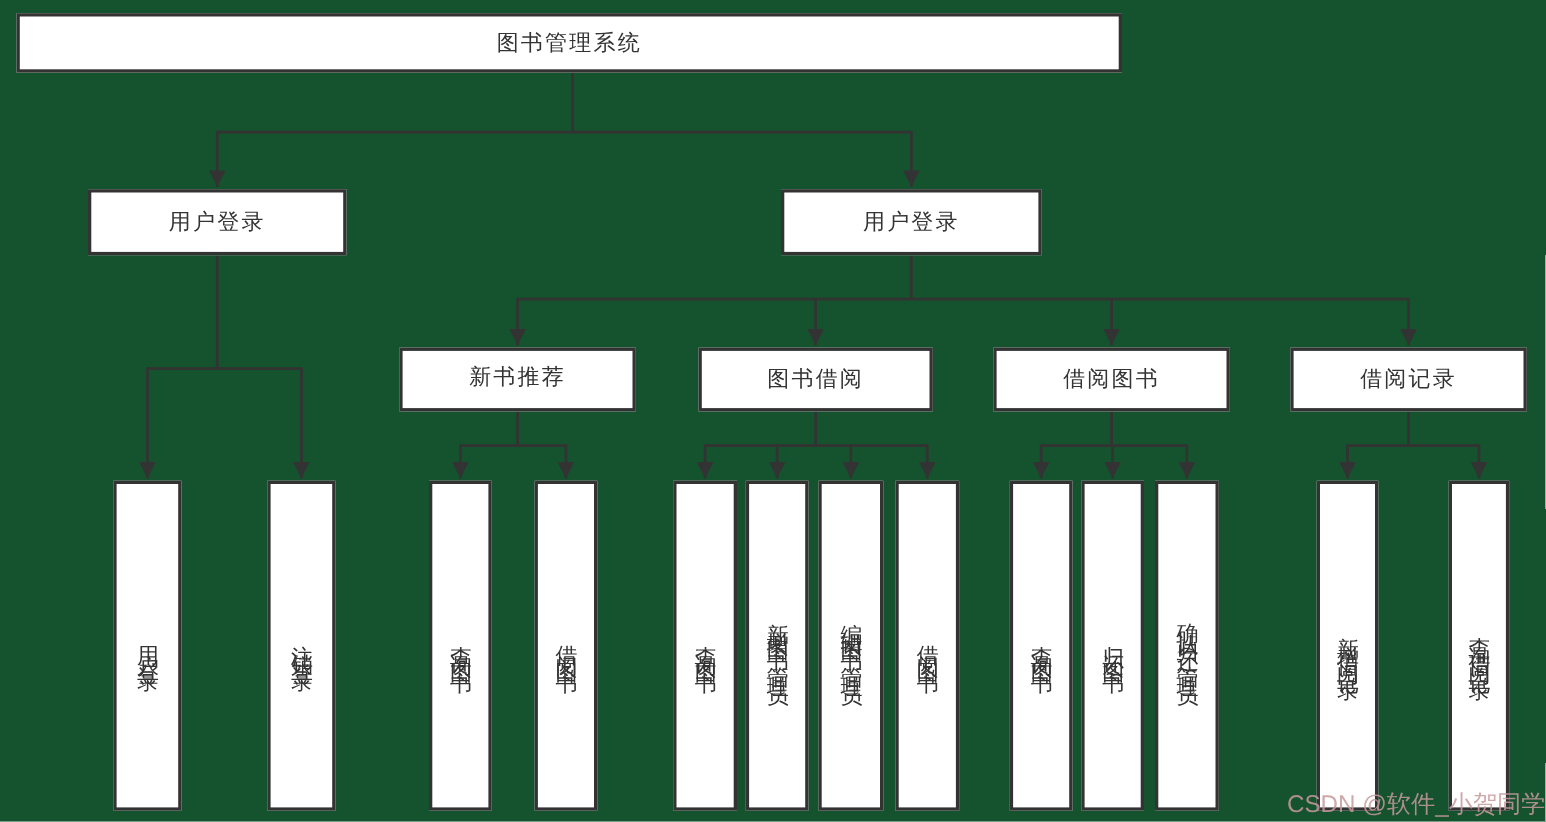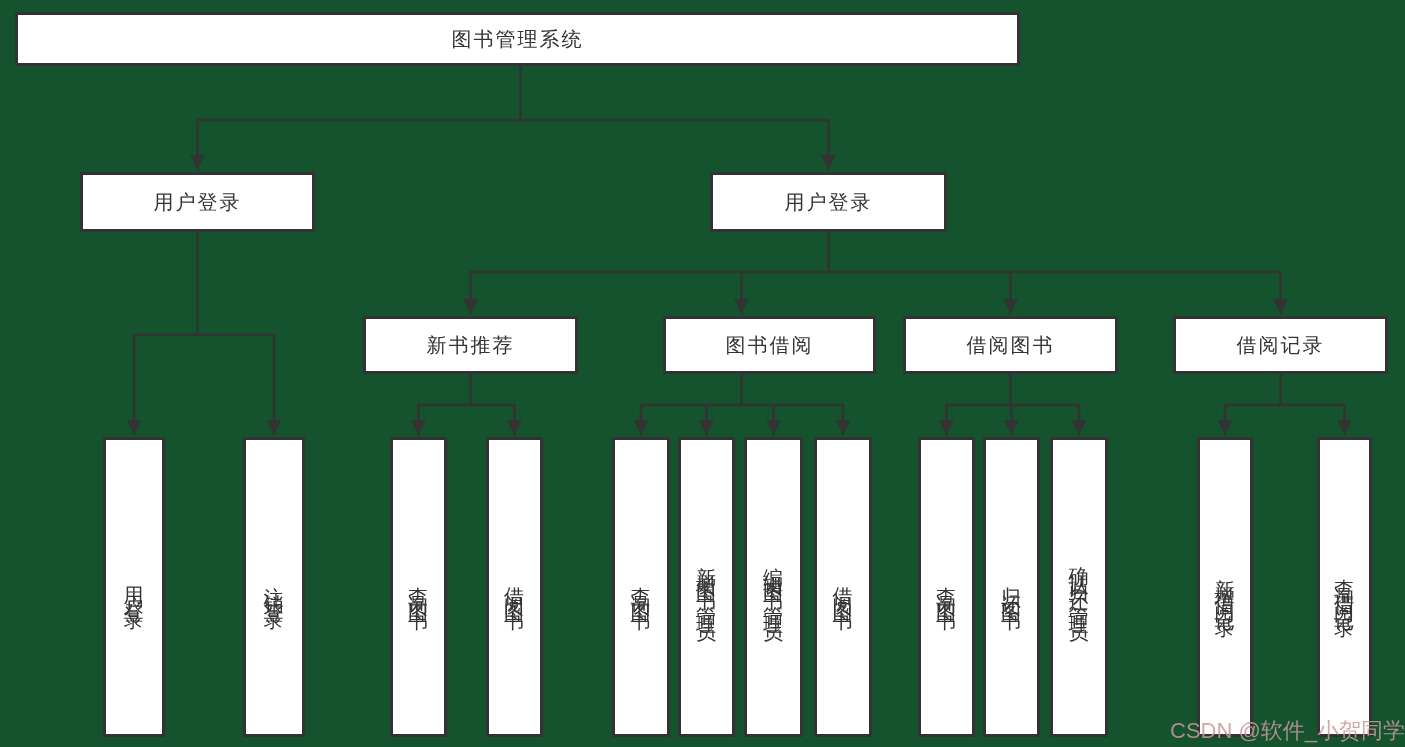--- a/index.html
+++ b/index.html
@@ -94,22 +94,22 @@
       <path d="M1225,404 V435" marker-end="url(#arw)"></path>
       <path d="M1344.5,404 V435" marker-end="url(#arw)"></path>
     </g>
   </svg>
 
   <div class="box hbox" style="left:15px; top:12px; width:1005px; height:54px;">图书管理系统</div>
 
   <div class="box hbox" style="left:80px; top:172px; width:235px; height:60px;">用户登录</div>
   <div class="box hbox" style="left:710px; top:172px; width:237px; height:60px;">用户登录</div>
 
-  <div class="box hbox" style="left:363px; top:316px; width:215px; height:58px;">新书推荐</div>
-  <div class="box hbox" style="left:635px; top:316px; width:213px; height:58px;margin-left:28px;">图书借阅</div>
+  <div class="box hbox" style="left:363px; top:316px; width:215px; height:58px;font-family:Liberation Mono, monospace;">新书推荐</div>
+  <div class="box hbox" style="left:635px; top:316px; width:213px; height:58px;">图书借阅</div>
   <div class="box hbox" style="left:903px; top:316px; width:215px; height:58px;">借阅图书</div>
   <div class="box hbox" style="left:1173px; top:316px; width:215px; height:58px;">借阅记录</div>
 
   <div class="box vbox" style="left:103px; top:437px; width:62px; height:300px;">用户登录</div>
   <div class="box vbox" style="left:243px; top:437px; width:62px; height:300px;">注销登录</div>
 
   <div class="box vbox" style="left:390px; top:437px; width:57px; height:300px;">查询图书</div>
   <div class="box vbox" style="left:486px; top:437px; width:57px; height:300px;">借阅图书</div>
 
   <div class="box vbox" style="left:612px; top:437px; width:58px; height:300px;">查询图书</div>

